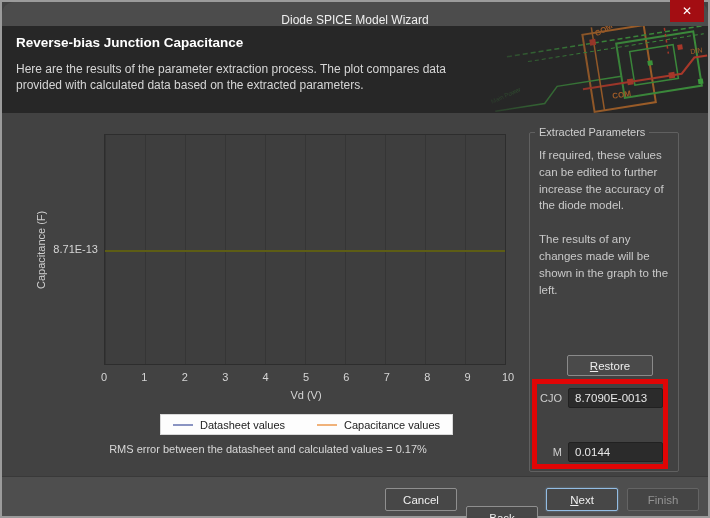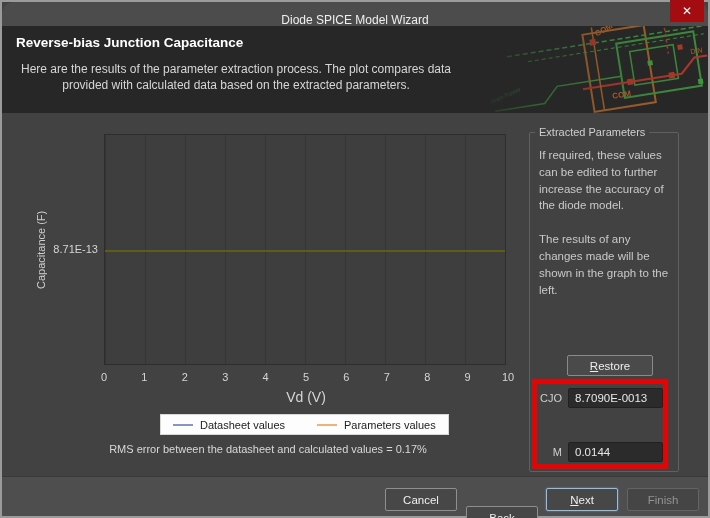--- a/index.html
+++ b/index.html
@@ -20,21 +20,21 @@
   }
   .close-btn {
     position:absolute; right:6px; top:0; width:34px; height:22px;
     background:#a30d12; color:#fff; font-size:12px; font-weight:bold;
     display:flex; align-items:center; justify-content:center; cursor:default;
   }
 
   
   .header {
     position:absolute; left:2px; top:26px; width:706px; height:87px;
-    background:#272727; overflow:hidden;text-align:center;
+    background:#272727; overflow:hidden;
   }
   .header h1 {
     position:absolute; left:14px; top:9px;
     color:#ffffff; font-size:13.5px; font-weight:bold;
   }
   .header .desc {
     position:absolute; left:14px; top:35px;
     color:#d6d6d6; font-size:12px; line-height:16px; width:440px;
   }
   .pcb-art { position:absolute; right:0; top:0; width:238px; height:87px; }
@@ -68,21 +68,21 @@
     position:absolute; left:38px; top:130px; width:58px; text-align:right;
     color:#d5d5d5; font-size:11px;
   }
   .x-ticks { position:absolute; left:102px; top:258px; width:404px; height:14px; }
   .x-ticks span {
     position:absolute; transform:translateX(-50%);
     color:#d5d5d5; font-size:11px;
   }
   .x-axis-label {
     position:absolute; left:102px; top:276px; width:404px; text-align:center;
-    color:#d5d5d5; font-size:14px;
+    color:#d5d5d5; font-size:11px;
   }
 
   .legend {
     position:absolute; left:158px; top:301px; height:21px;
     background:#fdfdfd; border:1px solid #d8d8d8;
     display:inline-flex; align-items:center; gap:32px; padding:0 12px;
   }
   .legend .item { display:flex; align-items:center; gap:7px; }
   .legend .swatch { width:20px; height:2px; }
   .legend .lbl { color:#222; font-size:11px; }
@@ -210,21 +210,21 @@
     </div>
     <div class="x-axis-label">Vd (V)</div>
 
     <div class="legend">
       <div class="item">
         <span class="swatch" style="background:#8a94c2"></span>
         <span class="lbl">Datasheet values</span>
       </div>
       <div class="item">
         <span class="swatch" style="background:#f0b27a"></span>
-        <span class="lbl">Parameters values</span>
+        <span class="lbl">Capacitance values</span>
       </div>
     </div>
 
     <div class="rms">RMS error between the datasheet and calculated values = 0.17%</div>
 
     <div class="groupbox">
       <div class="text">
         <p>If required, these values can be edited to further increase the accuracy of the diode model.</p>
         <p>The results of any changes made will be shown in the graph to the left.</p>
       </div>

